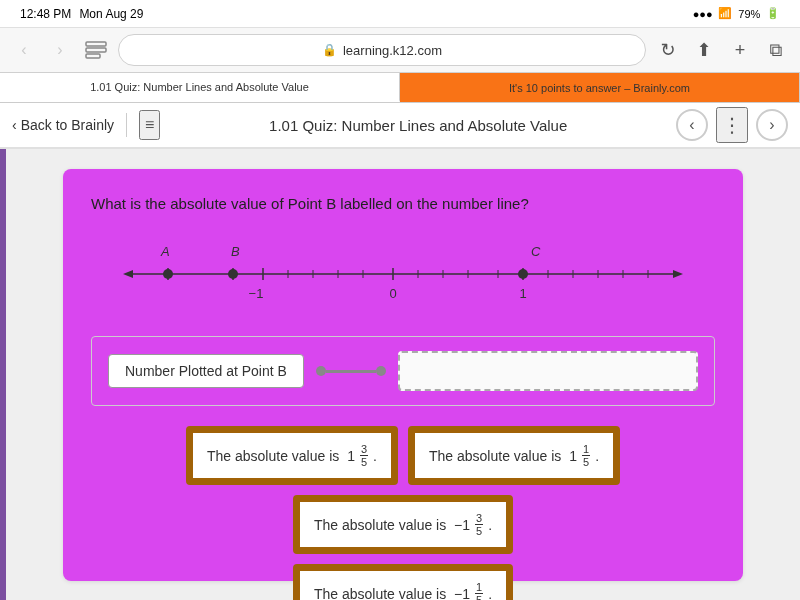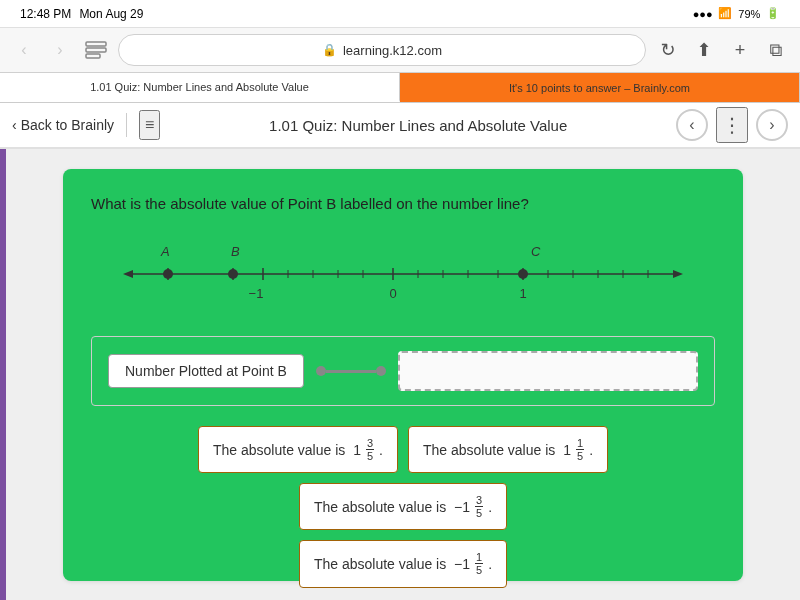--- a/index.html
+++ b/index.html
@@ -163,21 +163,21 @@
     
     .quiz-container {
       flex: 1;
       padding: 20px;
       overflow-y: auto;
       background: #efefef;
       display: flex;
       justify-content: center;
     }
     .quiz-card {
-      background: #22c55e;
+      background: #d946ef;
       border-radius: 8px;
       padding: 24px 28px 20px 28px;
       width: 100%;
       max-width: 680px;
       box-shadow: 0 1px 4px rgba(0,0,0,0.1);
     }
 
     .question-text {
       font-size: 15px;
       color: #222;
@@ -247,21 +247,21 @@
 
     
     .answer-options {
       display: flex;
       flex-wrap: wrap;
       gap: 10px;
       justify-content: center;
     }
     .answer-option {
       background: white;
-      border: 1px solid #a16207;
+      border: 7px solid #a16207;
       border-radius: 4px;
       padding: 10px 14px;
       font-size: 14px;
       color: #333;
       cursor: grab;
       display: flex;
       align-items: center;
       gap: 4px;
       white-space: nowrap;
     }

